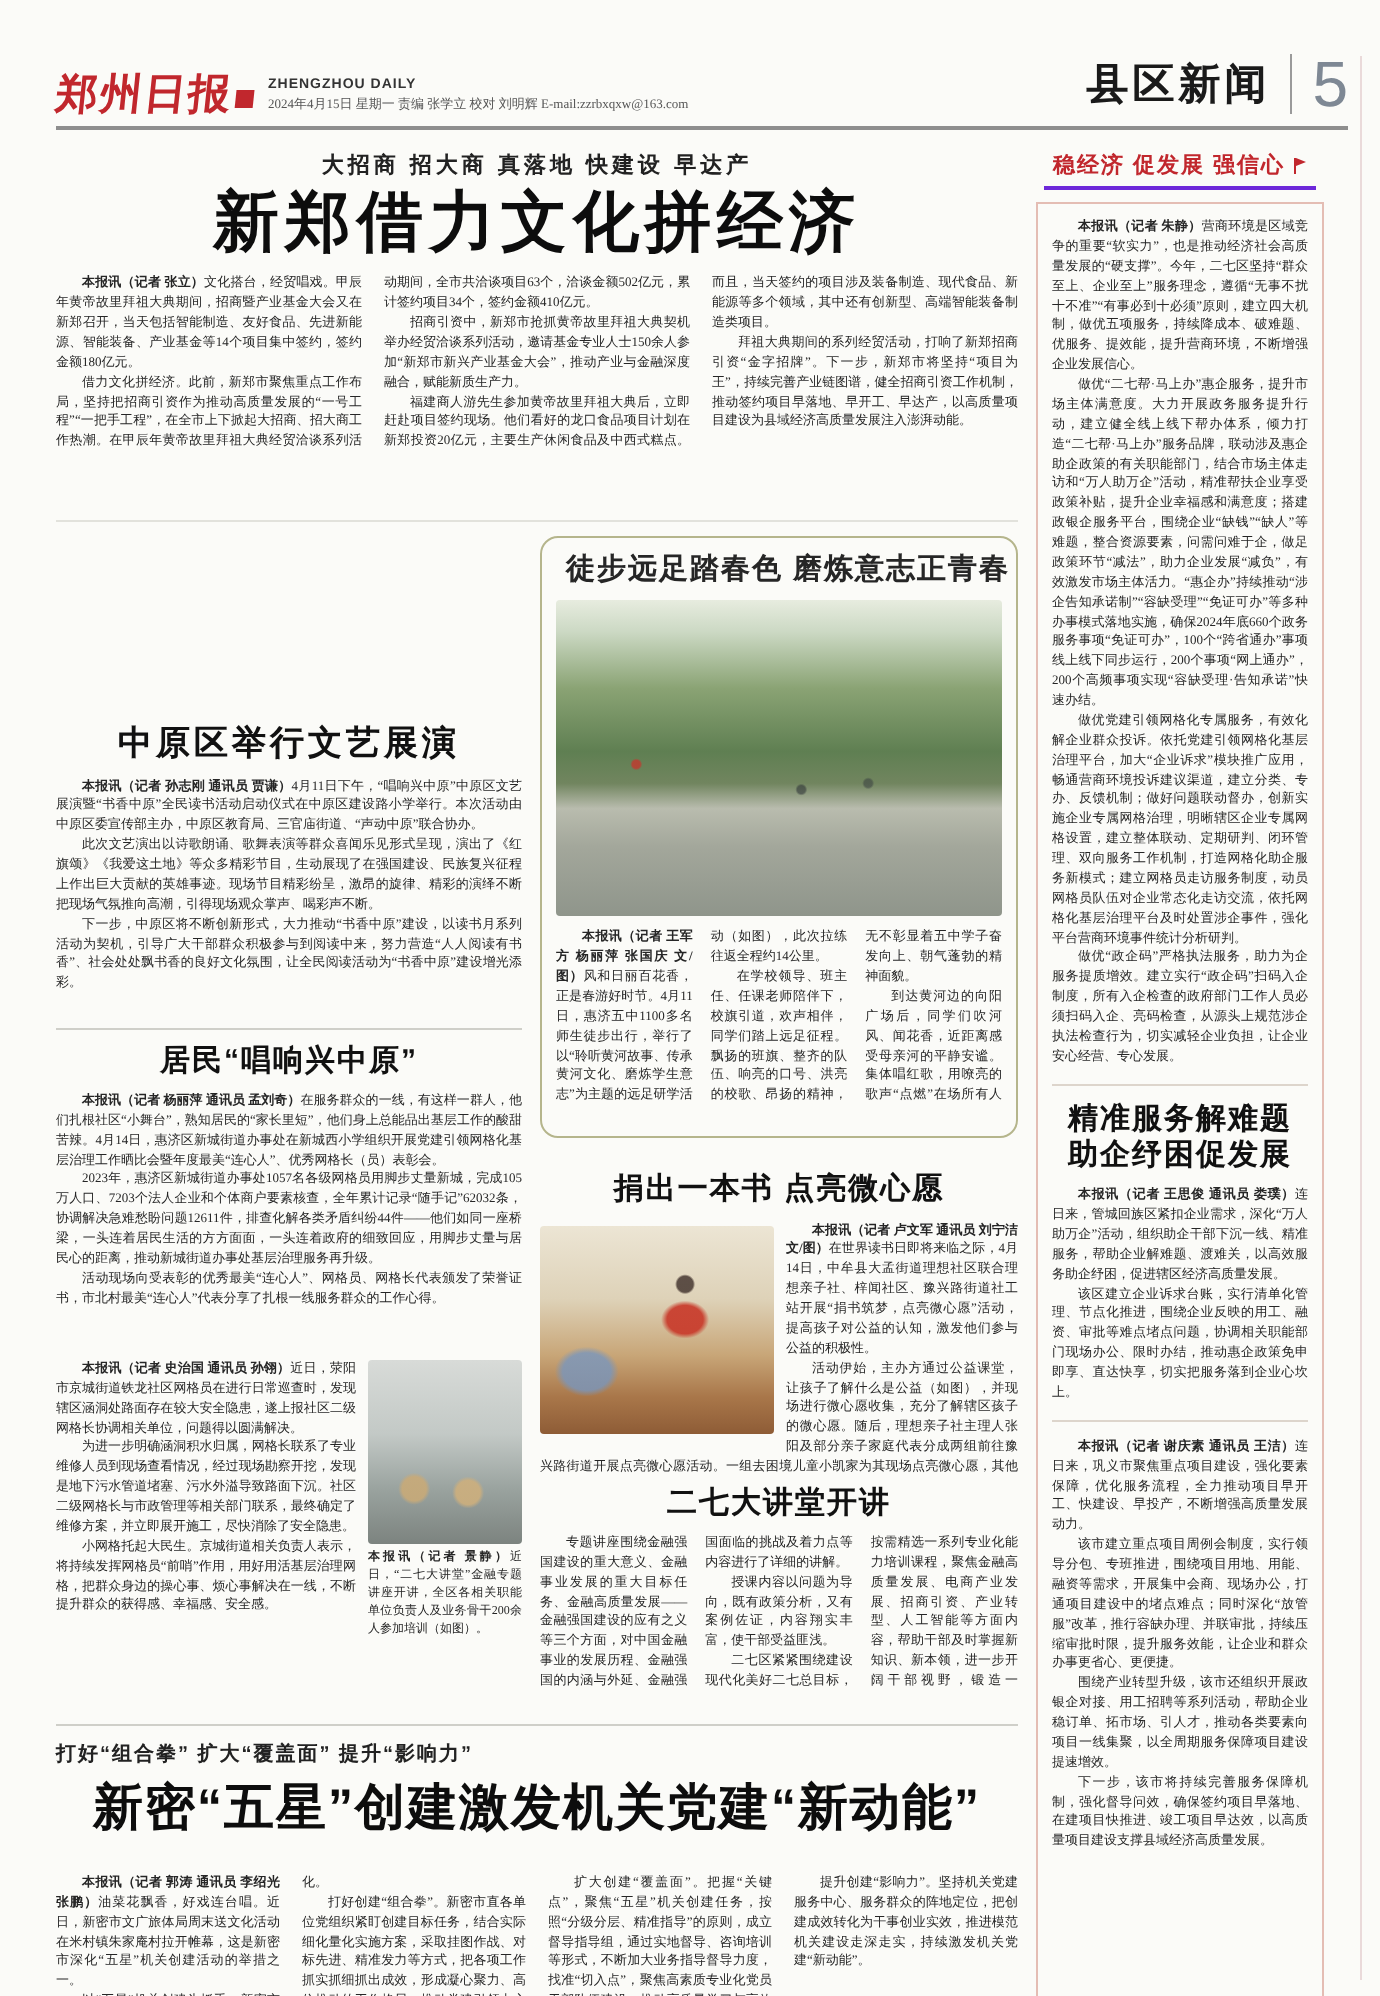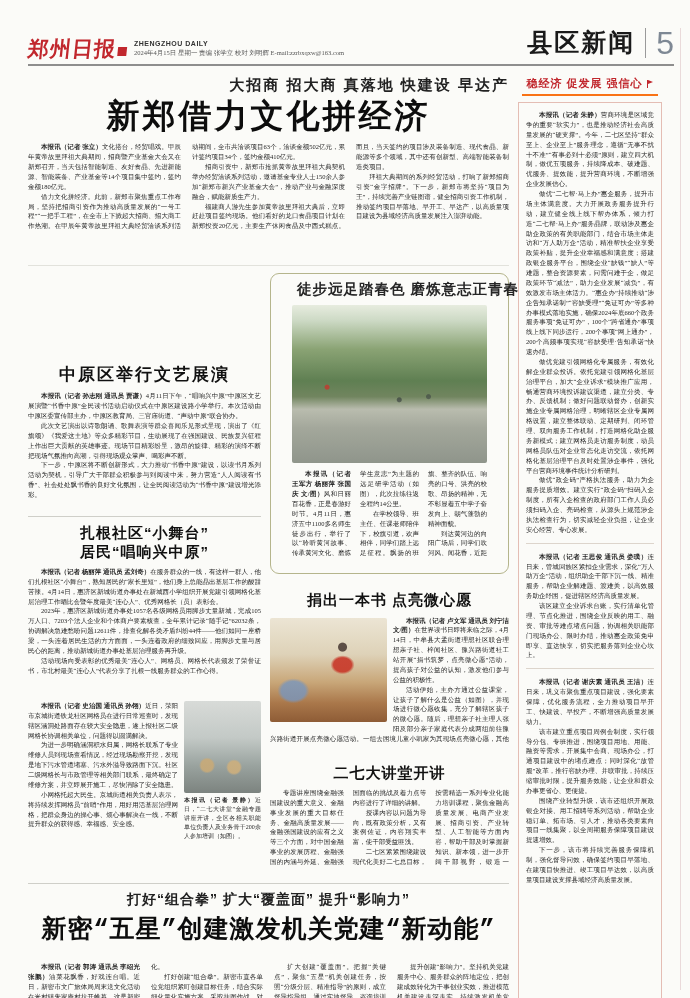--- a/index.html
+++ b/index.html
@@ -10,37 +10,37 @@
   
   .masthead{display:flex;justify-content:space-between;align-items:flex-end;border-bottom:2px solid #8e8e8e;padding-bottom:5px;}
   .mh-left{display:flex;align-items:center;gap:7px;}
   .mh-logo{font-family:"Liberation Sans","DejaVu Sans",sans-serif;font-weight:900;font-size:21px;color:#c1272d;
            letter-spacing:1px;transform:skewX(-6deg);line-height:1;}
   .mh-seal{width:9px;height:9px;background:#c1272d;display:inline-block;margin-left:2px;}
   .mh-sub{display:flex;flex-direction:column;gap:2px;}
   .mh-en{font-family:"Liberation Sans","DejaVu Sans",sans-serif;font-weight:bold;font-size:7px;color:#333;letter-spacing:.5px;}
   .mh-date{font-size:6.5px;color:#555;}
   .mh-right{display:flex;align-items:center;gap:10px;}
-  .mh-section{font-family:"Liberation Sans","DejaVu Sans",sans-serif;font-weight:bold;font-size:25px;color:#1a1a1a;letter-spacing:2px;}
+  .mh-section{font-family:"Liberation Sans","DejaVu Sans",sans-serif;font-weight:bold;font-size:21px;color:#1a1a1a;letter-spacing:2px;}
   .mh-divider{width:1px;height:30px;background:#9a9a9a;}
   .mh-page{font-family:"Liberation Sans","DejaVu Sans",sans-serif;font-size:32px;color:#7e8894;line-height:1;}
 
   
   p.para{margin:0;text-indent:2em;font-size:6.5px;line-height:1.52;text-align:justify;word-break:break-all;}
   .byline{font-weight:bold;}
   .art-head{font-family:"Liberation Sans","DejaVu Sans",sans-serif;font-weight:bold;text-align:center;color:#111;line-height:1.22;}
   .rule{border:0;border-top:1px solid #cfcfc9;margin:7px 0;}
 
   
   .content{display:flex;gap:9px;margin-top:8px;}
   .main-col{width:481px;flex:none;}
   .right-rail{width:144px;flex:none;}
 
   
-  .lead-kicker{font-family:"Liberation Sans","DejaVu Sans",sans-serif;font-weight:bold;font-size:15px;text-align:right;
+  .lead-kicker{font-family:"Liberation Sans","DejaVu Sans",sans-serif;font-weight:bold;font-size:11px;text-align:center;
                letter-spacing:2px;color:#222;margin-top:2px;}
   .lead-headline{font-family:"Liberation Sans","DejaVu Sans",sans-serif;font-weight:900;font-size:33px;text-align:center;
                  letter-spacing:3px;color:#0d0d0d;margin:3px 0 8px 0;line-height:1.1;}
   .columns3{column-count:3;column-gap:11px;}
   .columns4{column-count:4;column-gap:11px;}
   .lead-body{height:116px;overflow:hidden;}
 
   
   .mid-row{display:flex;gap:9px;border-top:1px solid #e2e2dc;padding-top:7px;margin-top:7px;align-items:flex-end;}
   .left-col{width:233px;flex:none;}
@@ -48,21 +48,21 @@
 
   .h-mid{font-size:17px;letter-spacing:2px;margin:2px 0 6px 0;}
   .h-mid2{font-size:15px;letter-spacing:1px;margin:2px 0 6px 0;}
   .h-small{font-size:13px;letter-spacing:1px;margin:0 0 5px 0;}
 
   .bottom-left-row{display:flex;gap:6px;margin-top:6px;}
   .wangge-col{width:150px;flex:none;}
   .photo-col{width:77px;flex:none;}
 
   
-  .hike-box{border:1px solid #b5b58c;border-radius:9px;padding:6px 21px;}
+  .hike-box{border:1px solid #b5b58c;border-radius:9px;padding:6px 7px;}
   .hike-title{display:flex;align-items:center;gap:5px;}
   .hike-title .line{flex:1;height:1px;background:#b5b58c;}
   .hike-title .t{font-family:"Liberation Sans","DejaVu Sans",sans-serif;font-weight:bold;font-size:14.5px;letter-spacing:1px;white-space:nowrap;}
   .hike-photo{height:158px;margin:6px 0;border-radius:2px;
      background:
        radial-gradient(circle at 18% 52%, rgba(190,60,48,.85) 0 2px, rgba(190,60,48,0) 3px),
        radial-gradient(circle at 55% 60%, rgba(40,45,50,.55) 0 2px, rgba(40,45,50,0) 3px),
        radial-gradient(circle at 70% 58%, rgba(50,55,60,.5) 0 2px, rgba(50,55,60,0) 3px),
        linear-gradient(180deg,#e7ecdf 0%,#ccd9c4 10%,#8aa374 28%,#5f7f52 48%,#71855f 58%,#b9bcae 66%,#a3a79b 78%,#8f958b 100%);}
   .hike-caption{column-count:3;column-gap:9px;height:98px;overflow:hidden;}
@@ -71,43 +71,43 @@
   .donate{margin-top:17px;}
   .donate-photo{float:left;width:117px;height:104px;margin:2px 6px 3px 0;border-radius:2px;
      background:
        radial-gradient(ellipse at 62% 45%, rgba(200,55,40,.9) 0 9px, rgba(200,55,40,0) 12px),
        radial-gradient(circle at 62% 28%, rgba(60,45,40,.8) 0 4px, rgba(60,45,40,0) 5px),
        radial-gradient(ellipse at 20% 70%, rgba(120,150,190,.8) 0 12px, rgba(120,150,190,0) 16px),
        linear-gradient(180deg,#ece5d4 0%,#ded2b8 35%,#c8a678 62%,#a9774a 82%,#8e5c36 100%);}
   .donate-body{height:126px;overflow:hidden;}
 
   
-  .lecture{margin-top:22px;}
+  .lecture{margin-top:6px;}
   .lecture-body{column-count:3;column-gap:9px;height:86px;overflow:hidden;}
   .lecture-photo{height:92px;border-radius:2px;margin-bottom:3px;
      background:
        radial-gradient(circle at 30% 70%, rgba(200,170,120,.9) 0 6px, rgba(200,170,120,0) 8px),
        radial-gradient(circle at 65% 72%, rgba(205,175,125,.9) 0 6px, rgba(205,175,125,0) 8px),
        linear-gradient(180deg,#d8dbd8 0%,#c3c9c6 40%,#9aa39f 70%,#7c837f 100%);}
   .lecture-cap{font-size:6px;line-height:1.5;text-align:justify;word-break:break-all;height:78px;overflow:hidden;}
 
   .zy-body{height:118px;overflow:hidden;}
   .zg-body{height:128px;overflow:hidden;}
   .wg-body{height:140px;overflow:hidden;}
 
   
   .bottom-art{border-top:1px solid #cfcfc9;margin-top:9px;padding-top:7px;}
-  .bottom-kicker{font-family:"Liberation Sans","DejaVu Sans",sans-serif;font-weight:bold;font-size:14px;text-align:center;letter-spacing:1px;color:#222;}
-  .bottom-headline{font-family:Liberation Mono, monospace;font-weight:900;font-size:25px;text-align:center;
+  .bottom-kicker{font-family:"Liberation Sans","DejaVu Sans",sans-serif;font-weight:bold;font-size:10px;letter-spacing:1px;color:#222;}
+  .bottom-headline{font-family:Liberation Sans, sans-serif;font-weight:900;font-size:25px;text-align:center;
                    letter-spacing:1px;color:#0d0d0d;margin:3px 0 17px 0;}
   .bottom-body{height:104px;overflow:hidden;}
 
   
   .badge{font-family:"Liberation Sans","DejaVu Sans",sans-serif;font-weight:bold;font-size:11px;color:#c1272d;
-         letter-spacing:1px;text-align:center;padding-bottom:3px;border-bottom:2px solid #f97316;margin:2px 4px 6px 4px;
+         letter-spacing:1px;text-align:center;padding-bottom:3px;border-bottom:2px solid #6d28d9;margin:2px 4px 6px 4px;
          display:flex;align-items:center;justify-content:center;gap:4px;}
   .flag-icon{display:inline-block;width:7px;height:8px;position:relative;}
   .flag-icon:before{content:"";position:absolute;left:0;top:0;width:1.5px;height:8px;background:#c1272d;}
   .flag-icon:after{content:"";position:absolute;left:1.5px;top:0;border-top:2.5px solid transparent;border-bottom:2.5px solid transparent;border-left:5px solid #c1272d;}
   .rail-box{border:1px solid #e4bdb4;padding:7px 7px 4px 7px;height:918px;overflow:hidden;}
   .rail-head{font-size:15px;letter-spacing:1px;margin:2px 0 6px 0;}
   .rail-div{border:0;border-top:1px solid #ddd5cc;margin:8px 0;}
 
   .edge-rule{position:absolute;right:9px;top:28px;bottom:8px;border-left:1px solid #eadada;}
 </style>
@@ -155,21 +155,20 @@
               <div class="art-head h-mid">中原区举行文艺展演</div>
               <div class="zy-body">
                 <p class="para"><b class="byline">本报讯（记者 孙志刚 通讯员 贾谦）</b><span>4月11日下午，“唱响兴中原”中原区文艺展演暨“书香中原”全民读书活动启动仪式在中原区建设路小学举行。本次活动由中原区委宣传部主办，中原区教育局、三官庙街道、“声动中原”联合协办。</span></p>
                 <p class="para">此次文艺演出以诗歌朗诵、歌舞表演等群众喜闻乐见形式呈现，演出了《红旗颂》《我爱这土地》等众多精彩节目，生动展现了在强国建设、民族复兴征程上作出巨大贡献的英雄事迹。现场节目精彩纷呈，激昂的旋律、精彩的演绎不断把现场气氛推向高潮，引得现场观众掌声、喝彩声不断。</p>
                 <p class="para">下一步，中原区将不断创新形式，大力推动“书香中原”建设，以读书月系列活动为契机，引导广大干部群众积极参与到阅读中来，努力营造“人人阅读有书香”、社会处处飘书香的良好文化氛围，让全民阅读活动为“书香中原”建设增光添彩。</p>
               </div>
             </div>
             <hr class="rule">
             <div>
               <div class="art-head h-mid2">
-                <div>扎根社区“小舞台”</div>
                 <div>居民“唱响兴中原”</div>
               </div>
               <div class="zg-body">
                 <p class="para"><b class="byline">本报讯（记者 杨丽萍 通讯员 孟刘奇）</b><span>在服务群众的一线，有这样一群人，他们扎根社区“小舞台”，熟知居民的“家长里短”，他们身上总能品出基层工作的酸甜苦辣。4月14日，惠济区新城街道办事处在新城西小学组织开展党建引领网格化基层治理工作晒比会暨年度最美“连心人”、优秀网格长（员）表彰会。</span></p>
                 <p class="para">2023年，惠济区新城街道办事处1057名各级网格员用脚步丈量新城，完成105万人口、7203个法人企业和个体商户要素核查，全年累计记录“随手记”62032条，协调解决急难愁盼问题12611件，排查化解各类矛盾纠纷44件——他们如同一座桥梁，一头连着居民生活的方方面面，一头连着政府的细致回应，用脚步丈量与居民心的距离，推动新城街道办事处基层治理服务再升级。</p>
                 <p class="para">活动现场向受表彰的优秀最美“连心人”、网格员、网格长代表颁发了荣誉证书，市北村最美“连心人”代表分享了扎根一线服务群众的工作心得。</p>
               </div>
             </div>
             <div class="bottom-left-row">
               <div class="wangge-col">
@@ -243,20 +242,24 @@
           <div>
             <p class="para"><b class="byline">本报讯（记者 朱静）</b><span>营商环境是区域竞争的重要“软实力”，也是推动经济社会高质量发展的“硬支撑”。今年，二七区坚持“群众至上、企业至上”服务理念，遵循“无事不扰十不准”“有事必到十必须”原则，建立四大机制，做优五项服务，持续降成本、破难题、优服务、提效能，提升营商环境，不断增强企业发展信心。</span></p>
             <p class="para">做优“二七帮·马上办”惠企服务，提升市场主体满意度。大力开展政务服务提升行动，建立健全线上线下帮办体系，倾力打造“二七帮·马上办”服务品牌，联动涉及惠企助企政策的有关职能部门，结合市场主体走访和“万人助万企”活动，精准帮扶企业享受政策补贴，提升企业幸福感和满意度；搭建政银企服务平台，围绕企业“缺钱”“缺人”等难题，整合资源要素，问需问难于企，做足政策环节“减法”，助力企业发展“减负”，有效激发市场主体活力。“惠企办”持续推动“涉企告知承诺制”“容缺受理”“免证可办”等多种办事模式落地实施，确保2024年底660个政务服务事项“免证可办”，100个“跨省通办”事项线上线下同步运行，200个事项“网上通办”，200个高频事项实现“容缺受理·告知承诺”快速办结。</p>
             <p class="para">做优党建引领网格化专属服务，有效化解企业群众投诉。依托党建引领网格化基层治理平台，加大“企业诉求”模块推广应用，畅通营商环境投诉建议渠道，建立分类、专办、反馈机制；做好问题联动督办，创新实施企业专属网格治理，明晰辖区企业专属网格设置，建立整体联动、定期研判、闭环管理、双向服务工作机制，打造网格化助企服务新模式；建立网格员走访服务制度，动员网格员队伍对企业常态化走访交流，依托网格化基层治理平台及时处置涉企事件，强化平台营商环境事件统计分析研判。</p>
             <p class="para">做优“政企码”严格执法服务，助力为企服务提质增效。建立实行“政企码”扫码入企制度，所有入企检查的政府部门工作人员必须扫码入企、亮码检查，从源头上规范涉企执法检查行为，切实减轻企业负担，让企业安心经营、专心发展。</p>
           </div>
 
           <hr class="rail-div">
 
           <div>
+            <div class="art-head rail-head">
+              <div>精准服务解难题</div>
+              <div>助企纾困促发展</div>
+            </div>
             <p class="para"><b class="byline">本报讯（记者 王思俊 通讯员 娄璞）</b><span>连日来，管城回族区紧扣企业需求，深化“万人助万企”活动，组织助企干部下沉一线、精准服务，帮助企业解难题、渡难关，以高效服务助企纾困，促进辖区经济高质量发展。</span></p>
             <p class="para">该区建立企业诉求台账，实行清单化管理、节点化推进，围绕企业反映的用工、融资、审批等难点堵点问题，协调相关职能部门现场办公、限时办结，推动惠企政策免申即享、直达快享，切实把服务落到企业心坎上。</p>
           </div>
 
           <hr class="rail-div">
 
           <div>
             <p class="para"><b class="byline">本报讯（记者 谢庆素 通讯员 王洁）</b><span>连日来，巩义市聚焦重点项目建设，强化要素保障，优化服务流程，全力推动项目早开工、快建设、早投产，不断增强高质量发展动力。</span></p>
             <p class="para">该市建立重点项目周例会制度，实行领导分包、专班推进，围绕项目用地、用能、融资等需求，开展集中会商、现场办公，打通项目建设中的堵点难点；同时深化“放管服”改革，推行容缺办理、并联审批，持续压缩审批时限，提升服务效能，让企业和群众办事更省心、更便捷。</p>
             <p class="para">围绕产业转型升级，该市还组织开展政银企对接、用工招聘等系列活动，帮助企业稳订单、拓市场、引人才，推动各类要素向项目一线集聚，以全周期服务保障项目建设提速增效。</p>

